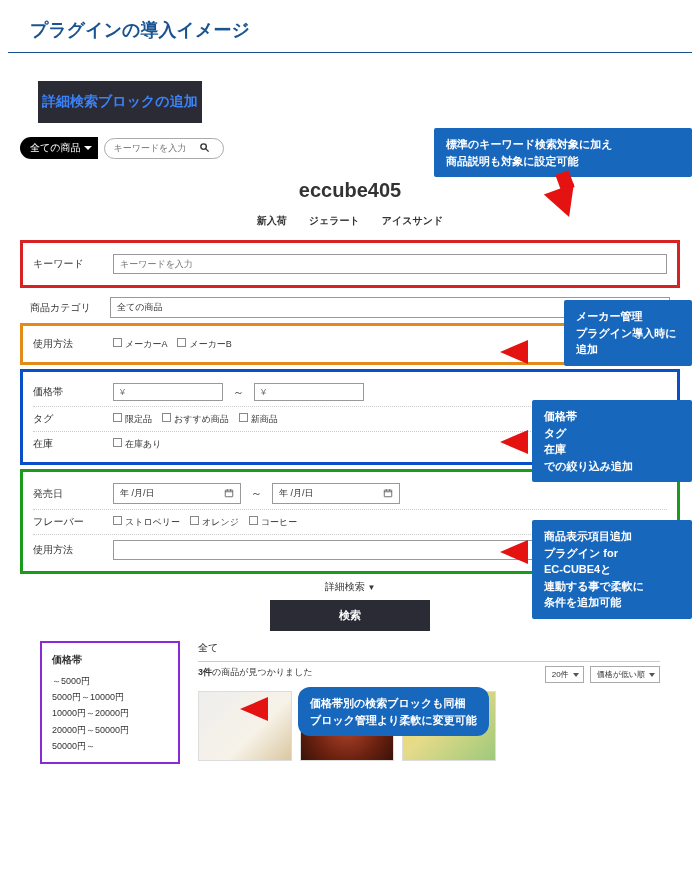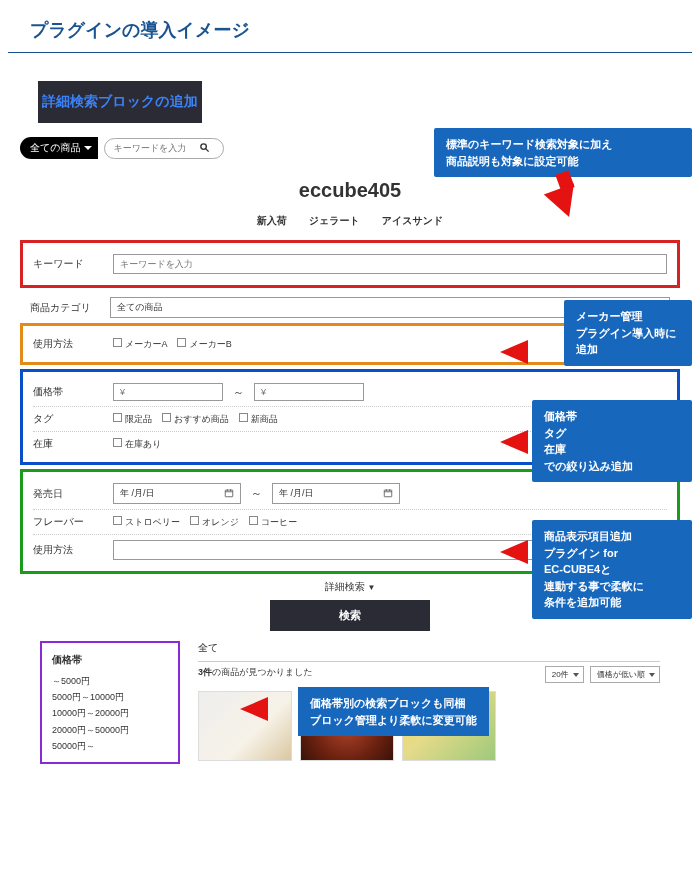--- a/index.html
+++ b/index.html
@@ -289,20 +289,21 @@
   .bottom-callout {
     position: absolute;
     left: 258px;
     top: 46px;
     background: #1767bd;
     color: #fff;
     font-size: 11px;
     font-weight: bold;
     padding: 8px 12px;
     line-height: 1.5;
+    border-radius: 12px;
   }
 </style>
 </head>
 <body>
 
 
 
 <div class="page-title">プラグインの導入イメージ</div>
 <div class="title-underline"></div>
 

